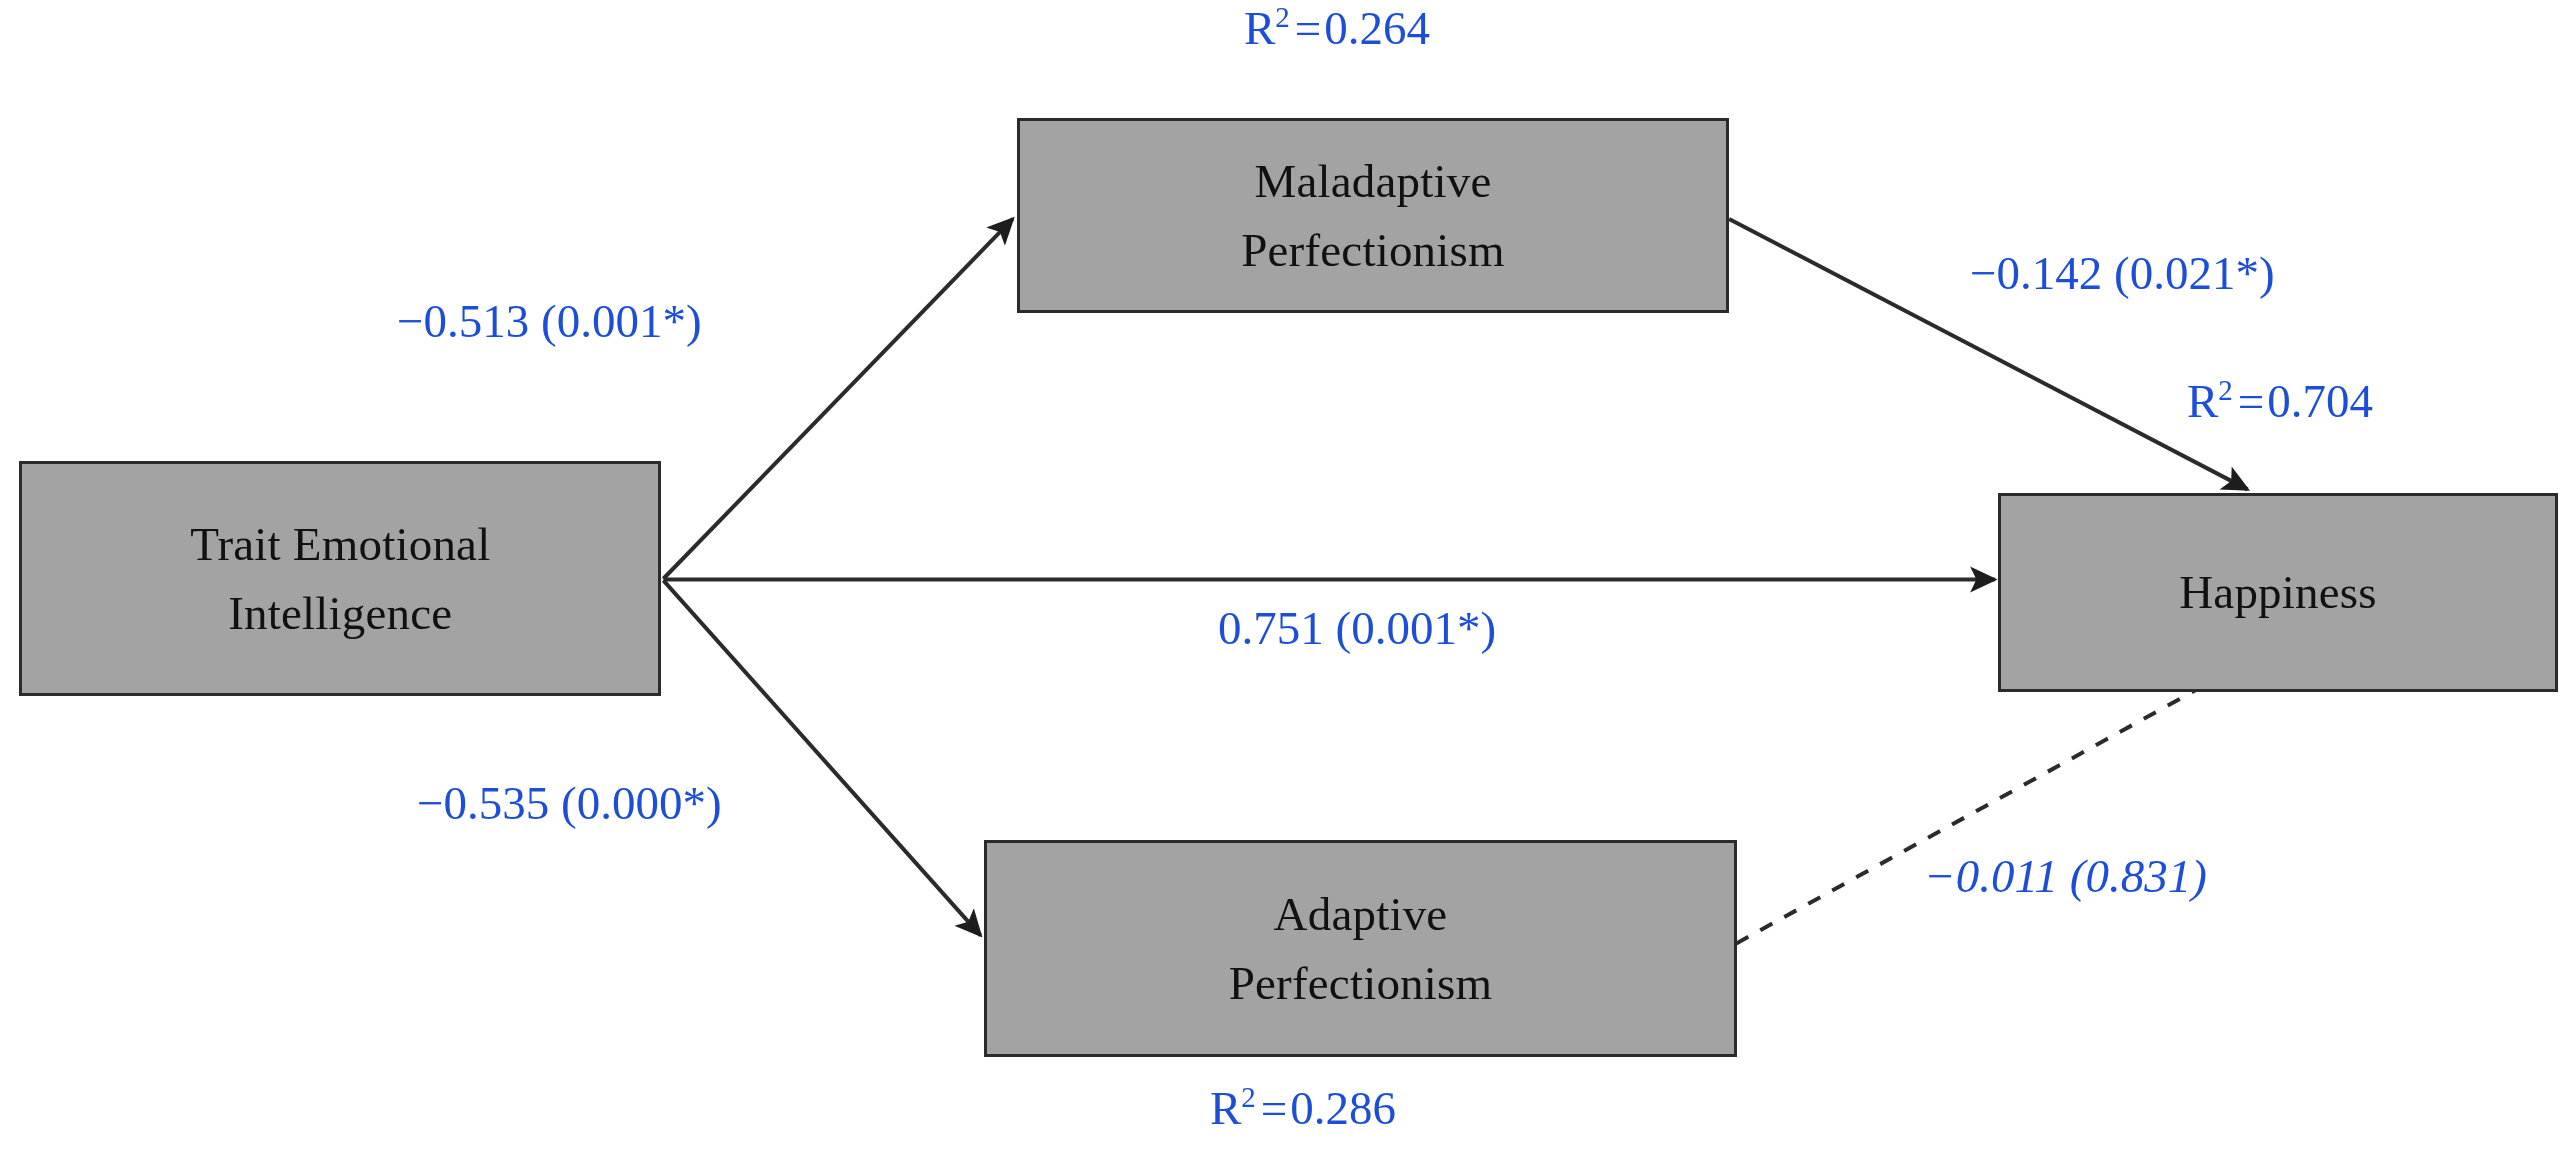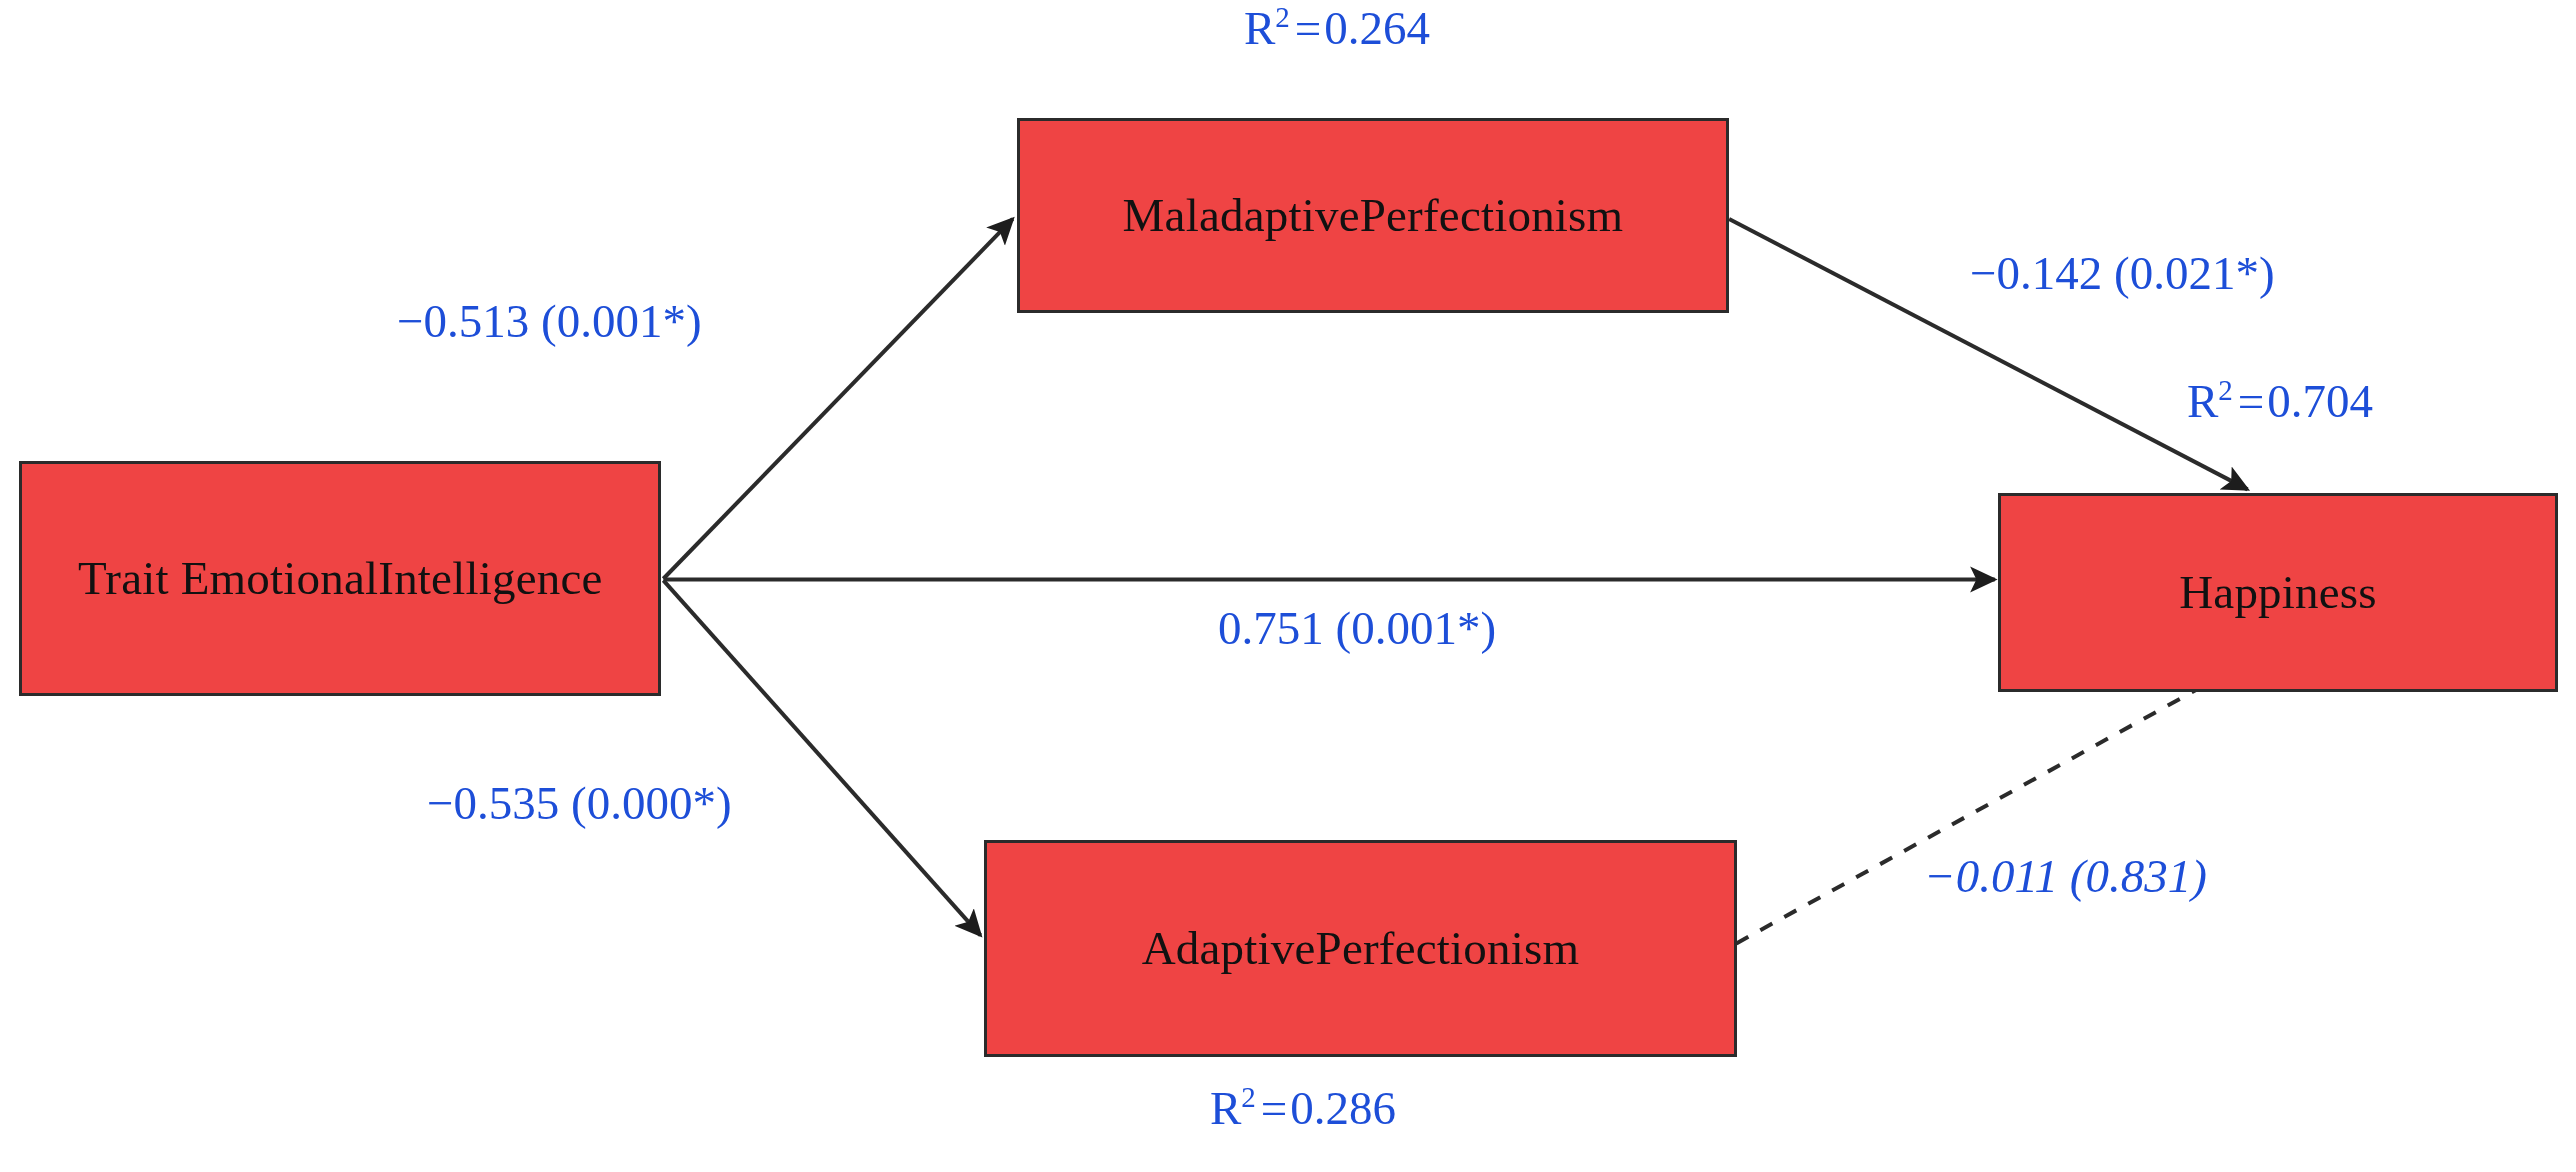--- a/index.html
+++ b/index.html
@@ -20,23 +20,23 @@
     position: absolute;
     left: 0;
     top: 0;
     width: 2576px;
     height: 1172px;
   }
   .node-box {
     position: absolute;
     box-sizing: border-box;
     border: 3.2px solid #2b2b2b;
-    background: #ef4444;
+    background: #a3a3a3;
     display: flex;
-    flex-direction: row;
+    flex-direction: column;
     align-items: center;
     justify-content: center;
     text-align: center;
   }
   .node-line {
     display: block;
     font-size: 47px;
     line-height: 1.45;
     letter-spacing: 0.2px;
     white-space: nowrap;
@@ -100,21 +100,21 @@
   </div>
 
   <div class="node-box" style="left:1998px; top:493px; width:560px; height:199px;">
     <span class="node-line">Happiness</span>
   </div>
 
   <div class="edge-label" style="left:397px; top:298px;">−0.513 (0.001*)</div>
 
   <div class="edge-label" style="left:1218px; top:605px;">0.751 (0.001*)</div>
 
-  <div class="edge-label" style="left:427px; top:780px;text-align:right;">−0.535 (0.000*)</div>
+  <div class="edge-label" style="left:417px; top:780px;text-align:right;">−0.535 (0.000*)</div>
 
   <div class="edge-label" style="left:1946px; top:250px;margin-left:24px;">−0.142 (0.021*)</div>
 
   <div class="edge-label" style="left:1924px; top:853px;font-style:italic;">−0.011 (0.831)</div>
 
   <div class="fit-label" style="left:1244px; top:4.8px;">
     <span>R</span><span class="sup">2</span><span class="eq">=</span><span>0.264</span>
   </div>
 
   <div class="fit-label" style="left:2187px; top:378px;">

